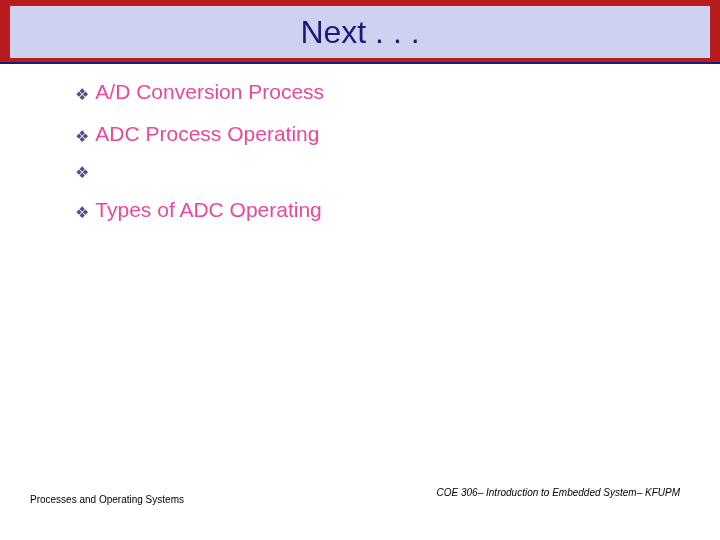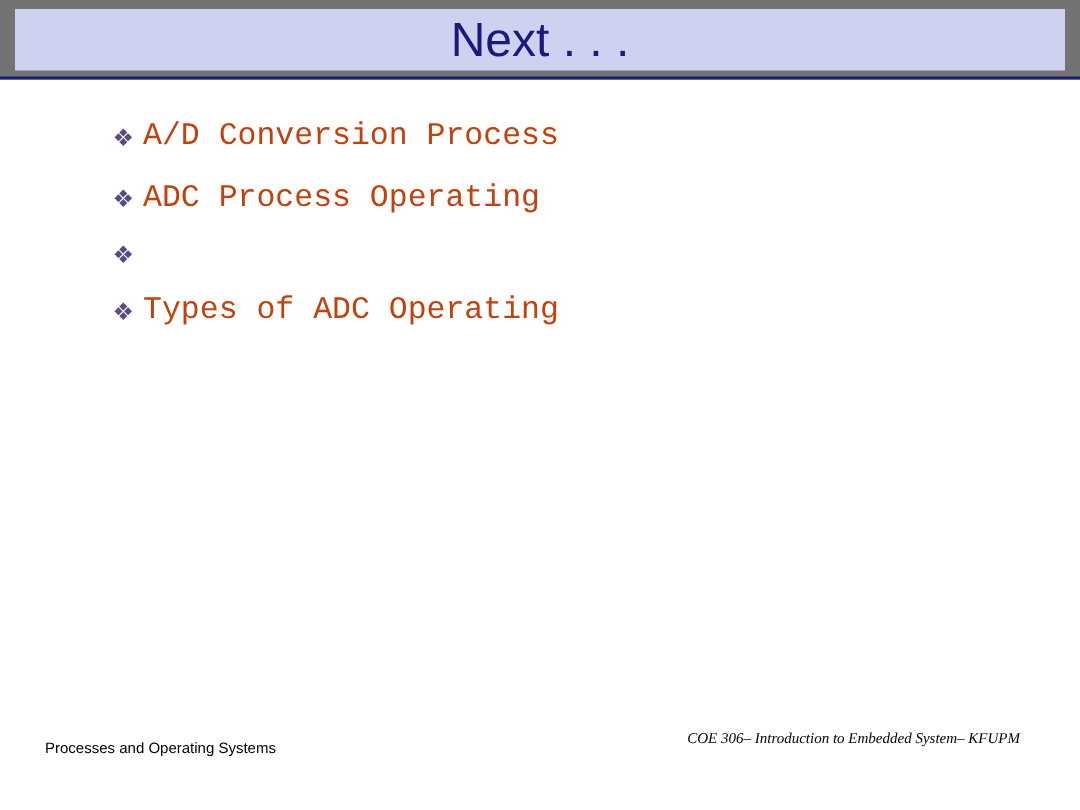--- a/index.html
+++ b/index.html
@@ -8,22 +8,22 @@
     background: #ffffff;
     font-family: Arial, sans-serif;
     position: relative;
     overflow: hidden;
   }
   .title-bar {
     position: absolute;
     top: 0;
     left: 0;
     right: 0;
-    height: 53px;
-    background: #737373;
+    height: 64px;
+    background: #b91c1c;
     border-bottom: 2px solid #1a1a7a;
     text-align: center;
   }
   .title-inner {
     position: absolute;
     top: 6px;
     left: 10px;
     right: 10px;
     bottom: 4px;
     background: #cfd1f0;
@@ -51,22 +51,22 @@
   .bullet-icon {
     color: #5a4a8a;
     font-size: 16px;
     margin-right: 6px;
     line-height: 1;
     position: relative;
     top: 1px;
   }
   .bullet-text {
     font-size: 21px;
-    color: #c2410c;
-    font-family: Liberation Mono, monospace;
+    color: #ec4899;
+    font-family: Liberation Sans, sans-serif;
   }
   .footer {
     position: absolute;
     bottom: 34px;
     left: 0;
     right: 0;
     height: 40px;
   }
   .footer-left {
     position: absolute;
@@ -77,21 +77,21 @@
     color: #000;
     font-family: Arial, sans-serif;
     line-height: 1.3;
   }
   .footer-right {
     position: absolute;
     right: 40px;
     bottom: 8px;
     font-size: 10px;
     color: #000;
-    font-family: Liberation Serif, serif;
+    font-family: Liberation Sans, sans-serif;
     font-style: italic;
   }
 </style>
 </head>
 <body>
 
 <div class="title-bar">
   <div class="title-inner">
     <span class="title-text">Next . . .</span>
   </div>

